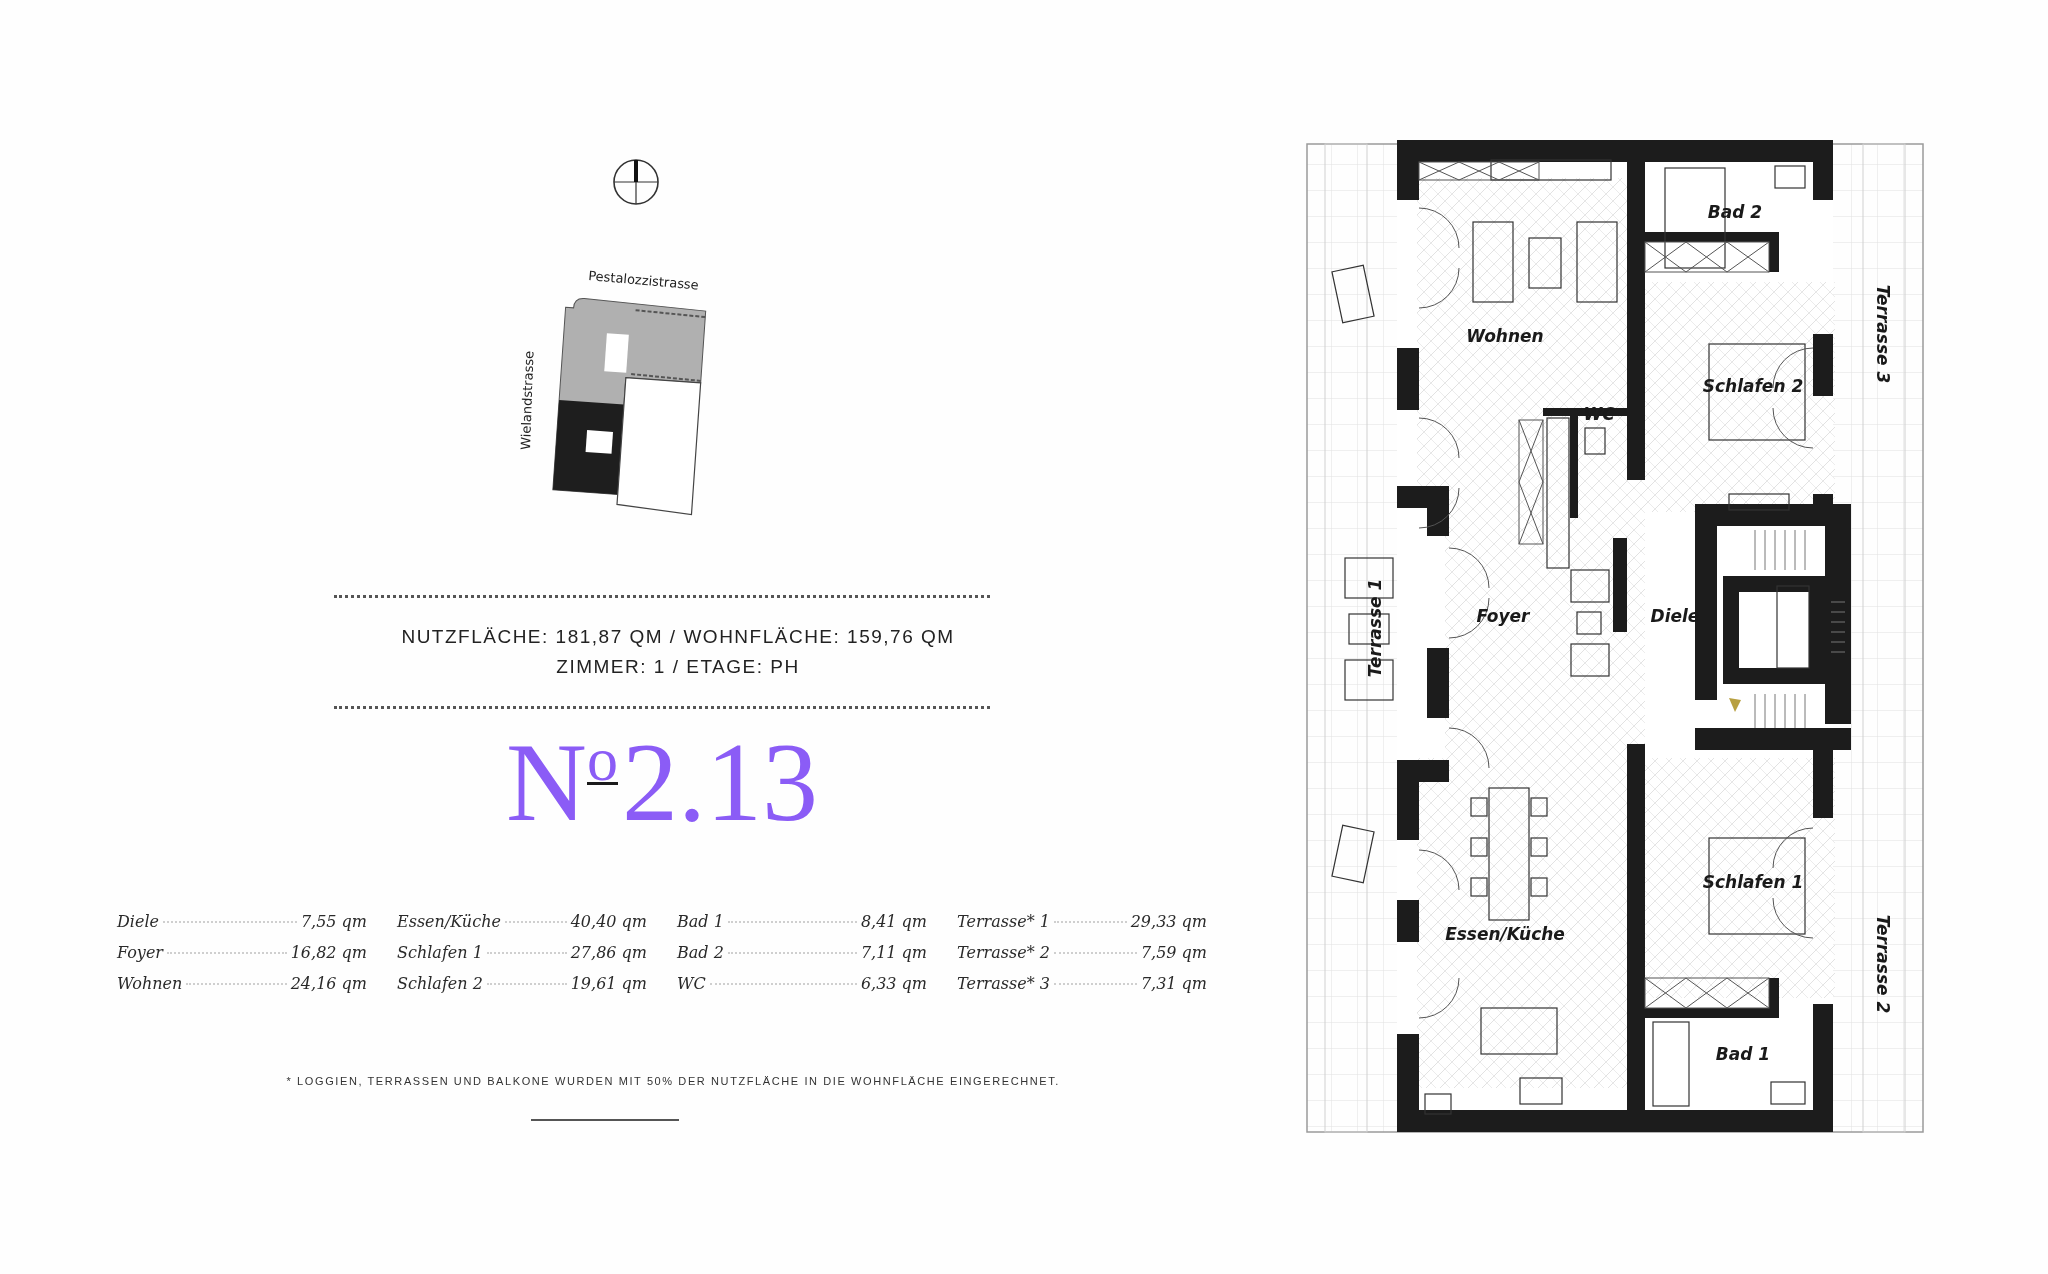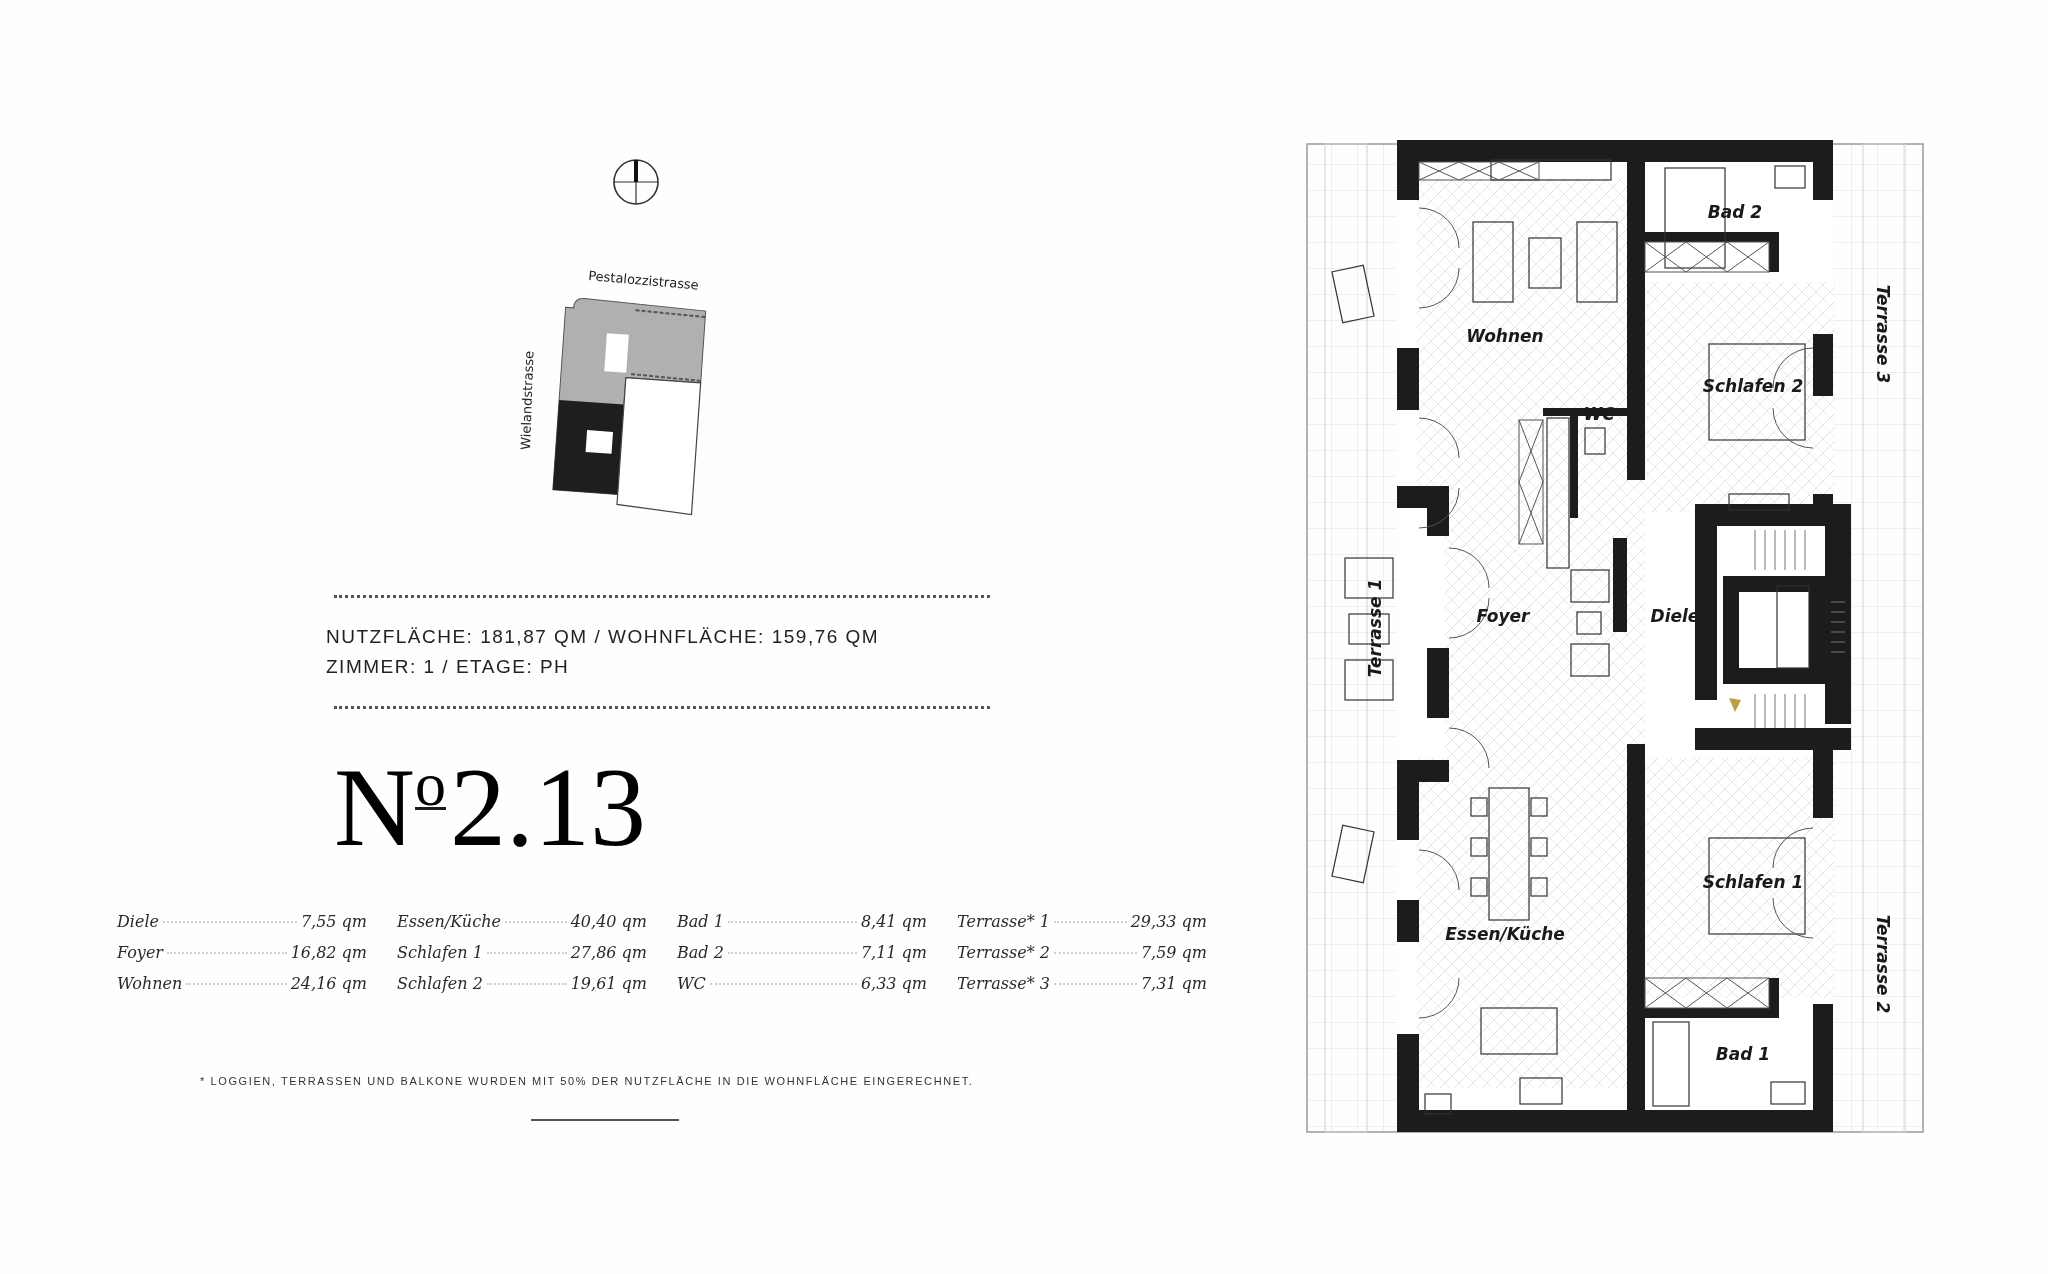--- a/index.html
+++ b/index.html
@@ -2,29 +2,29 @@
 <html><head>
 <meta charset="utf-8">
 <style>
   html, body { margin:0; padding:0; background:#fefefe; }
   body { width:2048px; height:1274px; position:relative; overflow:hidden; font-family:"Liberation Sans", sans-serif; color:#1a1a1a; }
   .abs { position:absolute; }
   
   .compass { left:612px; top:158px; width:48px; height:48px; }
   .siteplan { left:500px; top:250px; width:260px; height:270px; }
   .dotline { position:absolute; left:334px; width:656px; height:0; border-top:3px dotted #555; }
-  .specs { position:absolute; left:326px; width:656px; text-align:left; font-size:19px; letter-spacing:1.5px; color:#222; font-family:"Liberation Sans", sans-serif; }
-  .title { position:absolute; left:334px; width:656px; top:747px; text-align:left; font-family:"Liberation Serif", serif; font-size:112px; line-height:120px; color:#000000; }
+  .specs { position:absolute; left:350px; width:656px; text-align:center; font-size:19px; letter-spacing:1.5px; color:#222; font-family:"Liberation Sans", sans-serif; }
+  .title { position:absolute; left:334px; width:656px; top:722px; text-align:center; font-family:"Liberation Serif", serif; font-size:112px; line-height:120px; color:#8b5cf6; }
   .title .no-o { font-size:62px; position:relative; top:-40px; display:inline-block; border-bottom:3px solid #1b1b1b; line-height:46px; margin-right:4px; }
   .rooms { position:absolute; left:117px; top:912px; width:1080px; display:grid; grid-template-columns: repeat(4, 250px); column-gap:30px; row-gap:4px; }
   .room-row { display:flex; align-items:baseline; font-family:"DejaVu Serif", serif; font-style:italic; font-size:16px; color:#2a2a2a; height:27px; }
   .room-row .lbl { white-space:nowrap; }
   .room-row .dots { flex:1; border-bottom:2px dotted #cfcfcf; margin:0 4px; transform:translateY(-4px); }
   .room-row .val { white-space:nowrap; }
-  .footnote { position:absolute; left:200px; width:860px; top:1074px; text-align:left; font-size:11px; letter-spacing:1.6px; line-height:15px; color:#333; }
+  .footnote { position:absolute; left:200px; width:860px; top:1074px; text-align:right; font-size:11px; letter-spacing:1.6px; line-height:15px; color:#333; }
   .footrule { position:absolute; left:531px; top:1119px; width:148px; border-top:2px solid #555; }
   
   .plan { left:1305px; top:138px; width:620px; height:996px; }
   .lbl-room { font-family:"DejaVu Sans", sans-serif; font-style:italic; font-weight:bold; font-size:17px; fill:#1a1a1a; }
 </style>
 </head>
 <body>
 
 <svg class="abs compass" viewBox="0 0 48 48">
   <circle cx="24" cy="24" r="22" fill="none" stroke="#333" stroke-width="1.6"></circle>

